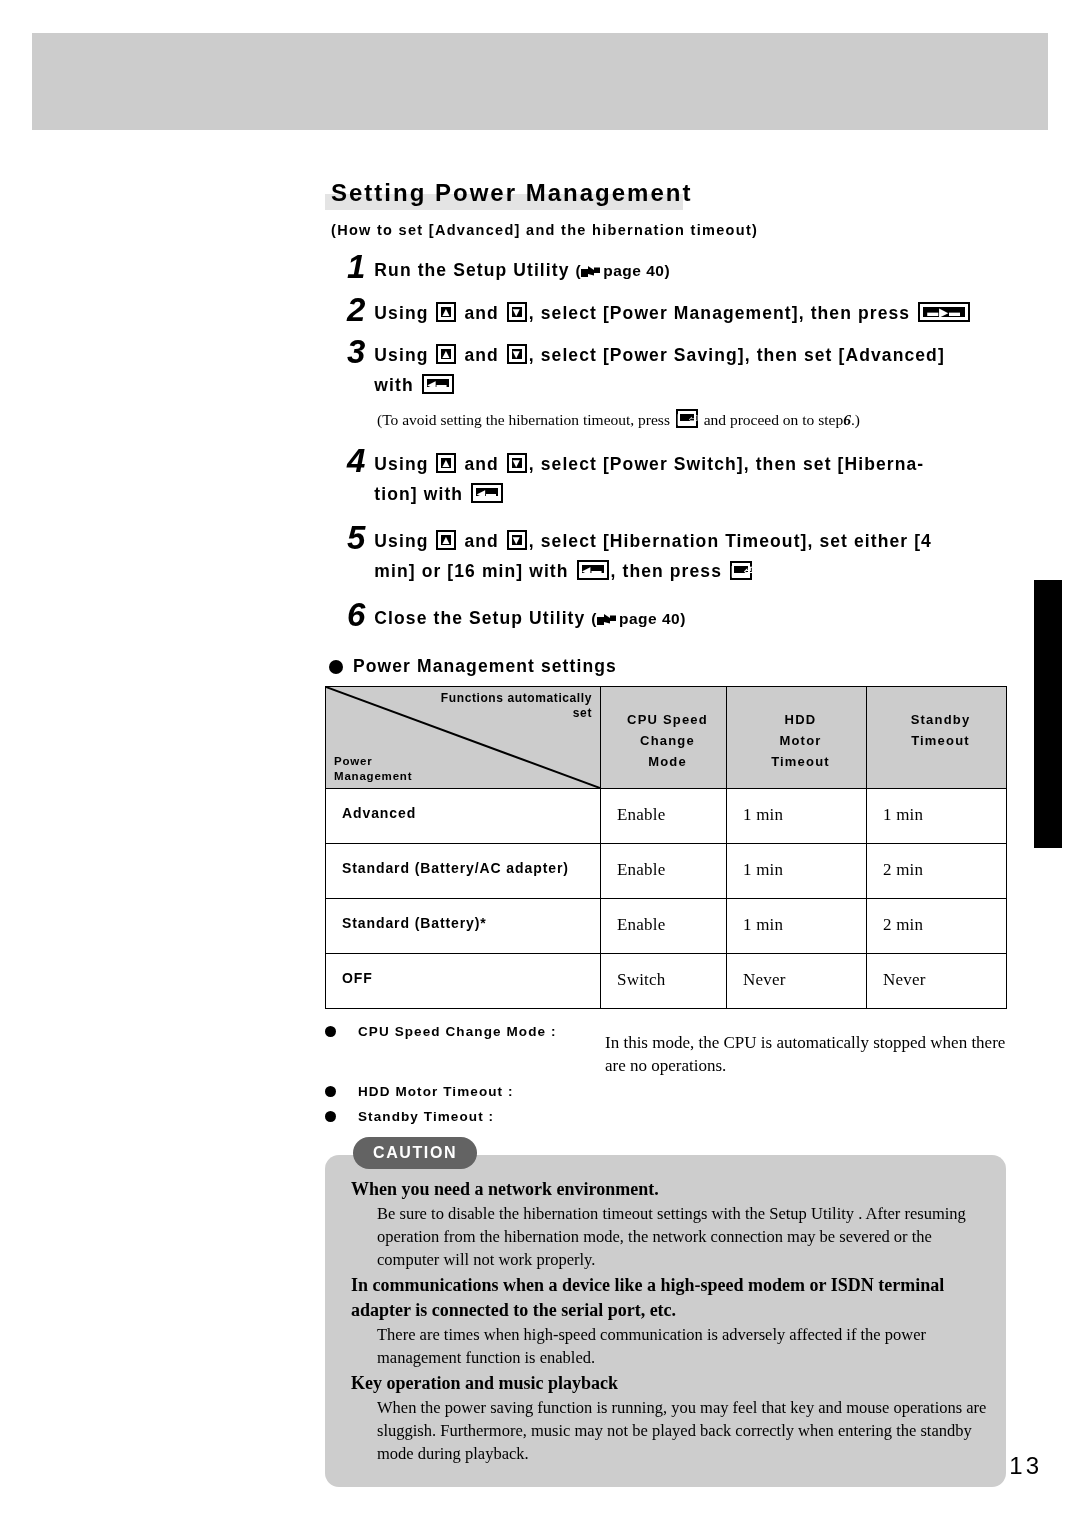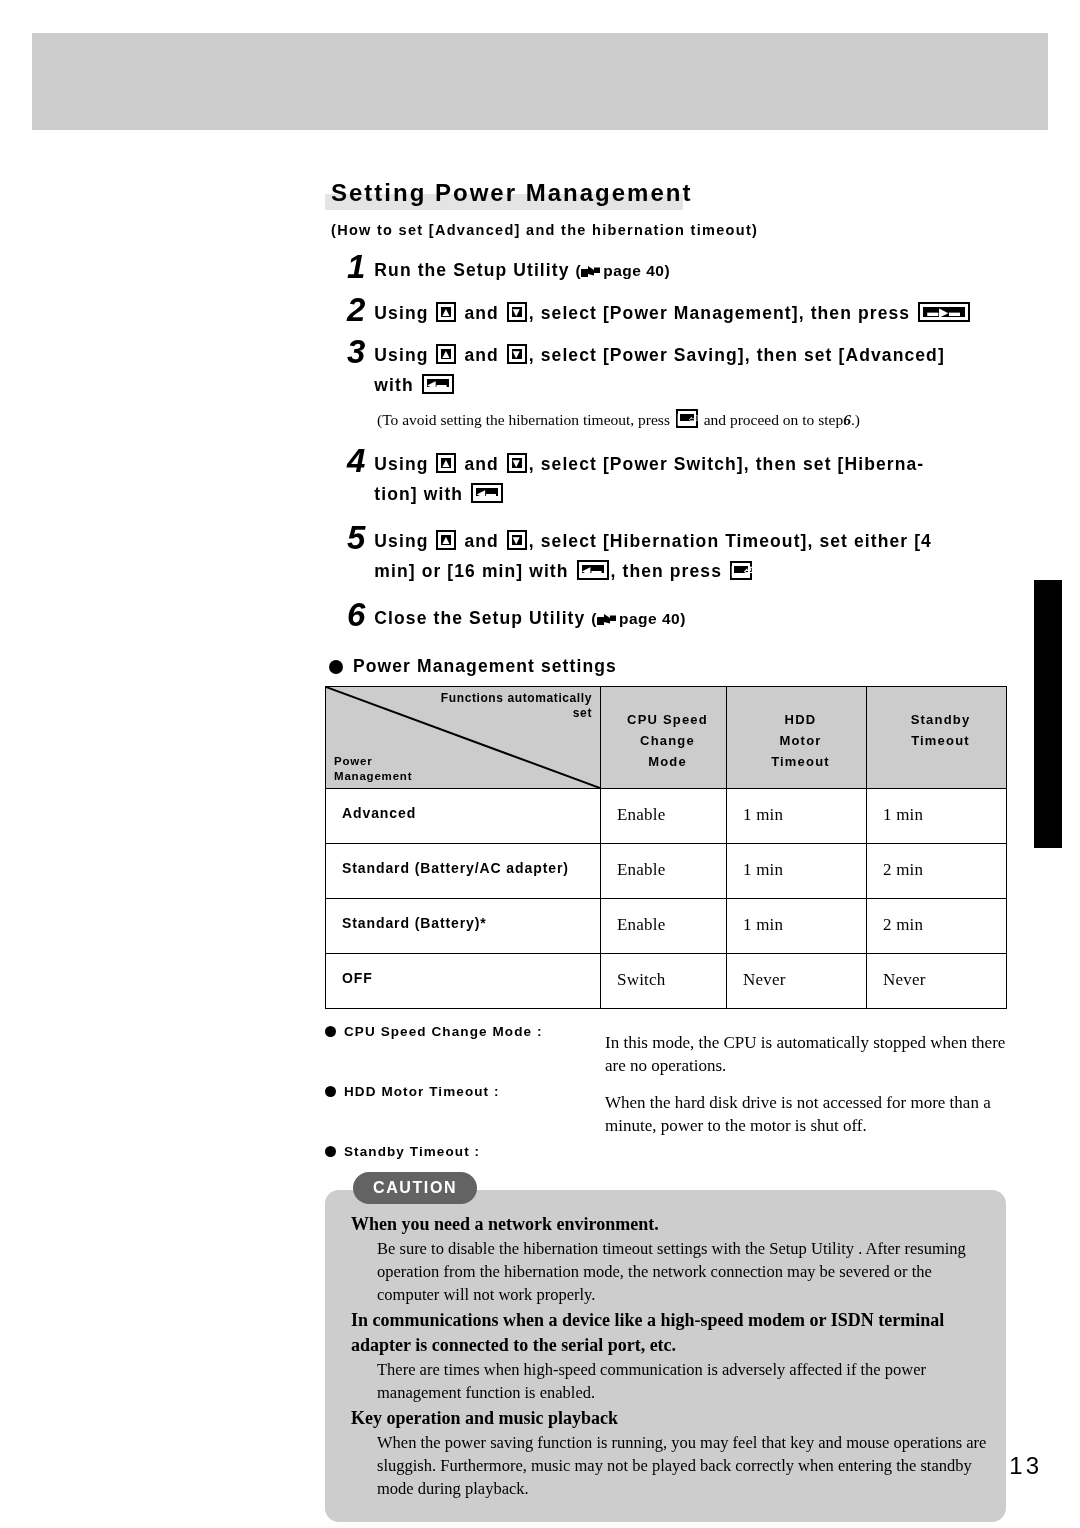--- a/index.html
+++ b/index.html
@@ -316,20 +316,21 @@
   .def-row {
     display: flex;
     align-items: flex-start;
     margin-top: 2px;
   }
   .def-term {
     flex: 0 0 280px;
     display: flex;
     align-items: flex-start;
     padding-top: 3px;
+    gap: 14px;
   }
   .def-dot {
     width: 11px;
     height: 11px;
     border-radius: 50%;
     background: #000;
     margin-right: 8px;
     margin-top: 4px;
     flex: 0 0 auto;
   }
@@ -573,21 +574,20 @@
         <div class="def-dot"></div>
         <div class="def-term-text">CPU Speed Change Mode :</div>
       </div>
       <div class="def-desc">In this mode, the CPU is automatically stopped when there are no operations.</div>
     </div>
     <div class="def-row">
       <div class="def-term">
         <div class="def-dot"></div>
         <div class="def-term-text">HDD Motor Timeout :</div>
       </div>
-      <div class="def-desc">When the hard disk drive is not accessed for more than a minute, power to the motor is shut off.</div>
     </div>
     <div class="def-row">
       <div class="def-term">
         <div class="def-dot"></div>
         <div class="def-term-text">Standby Timeout :</div>
       </div>
     </div>
   </div>
 
   

